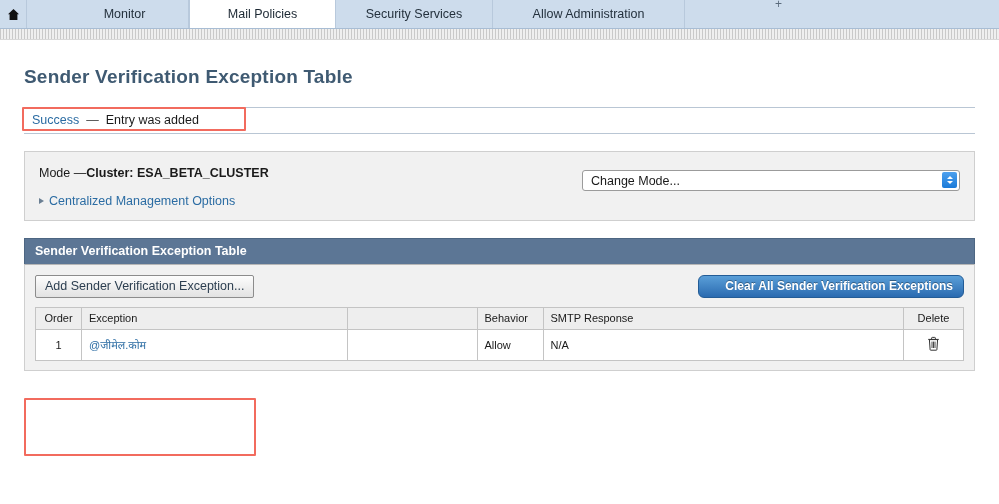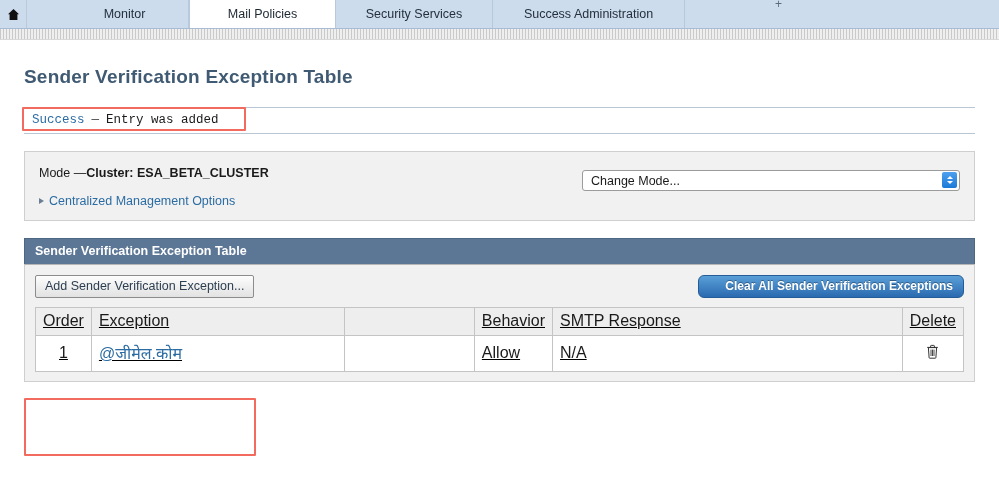--- a/index.html
+++ b/index.html
@@ -84,21 +84,20 @@
     letter-spacing: 0.2px;
   }
 
   
   .msg-wrap {
     margin-top: 19px;
     border-top: 1px solid #b9c6d4;
     border-bottom: 1px solid #b9c6d4;
     padding: 5px 0 6px 0;
     position: relative;
-    font-family: Liberation Mono, monospace;
   }
   .msg-line { font-size: 12.5px; padding-left: 8px; }
   .msg-status { color: #2b6ca3; }
   .msg-dash { color: #444; padding: 0 7px; }
   .msg-text { color: #1a1a1a; }
 
   .redbox {
     position: absolute;
     border: 2px solid #f26b5e;
     pointer-events: none;
@@ -263,22 +262,21 @@
     padding: 3px 10px 4px 26px;
     border-radius: 6px;
     cursor: pointer;
     text-shadow: 0 -1px 0 rgba(0,0,0,.35);
   }
 
   table.data {
     width: 100%;
     border-collapse: collapse;
     background: #c4b5fd;
-    font-size: 16px;
-    text-decoration: underline;
+    font-size: 11px;
   }
   table.data th {
     background: #eeeeee;
     border: 1px solid #c4c4c4;
     font-weight: normal;
     color: #1a1a1a;
     text-align: left;
     padding: 4px 7px 5px 7px;
     white-space: nowrap;
   }
@@ -320,21 +318,21 @@
     <div class="nav-tab" data-w="monitor">
       <span>Monitor</span>
     </div>
     <div class="nav-tab active" data-w="mail">
       <span>Mail Policies</span>
     </div>
     <div class="nav-tab" data-w="security">
       <span>Security Services</span>
     </div>
     <div class="nav-tab" data-w="sysadmin">
-      <span>Success Administration</span>
+      <span>Allow Administration</span>
     </div>
   </div>
   <div class="nav-filler"></div>
   <div class="nav-plus">+</div>
 </div>
 
 <div class="hatch"></div>
 
 <div class="page">
 

